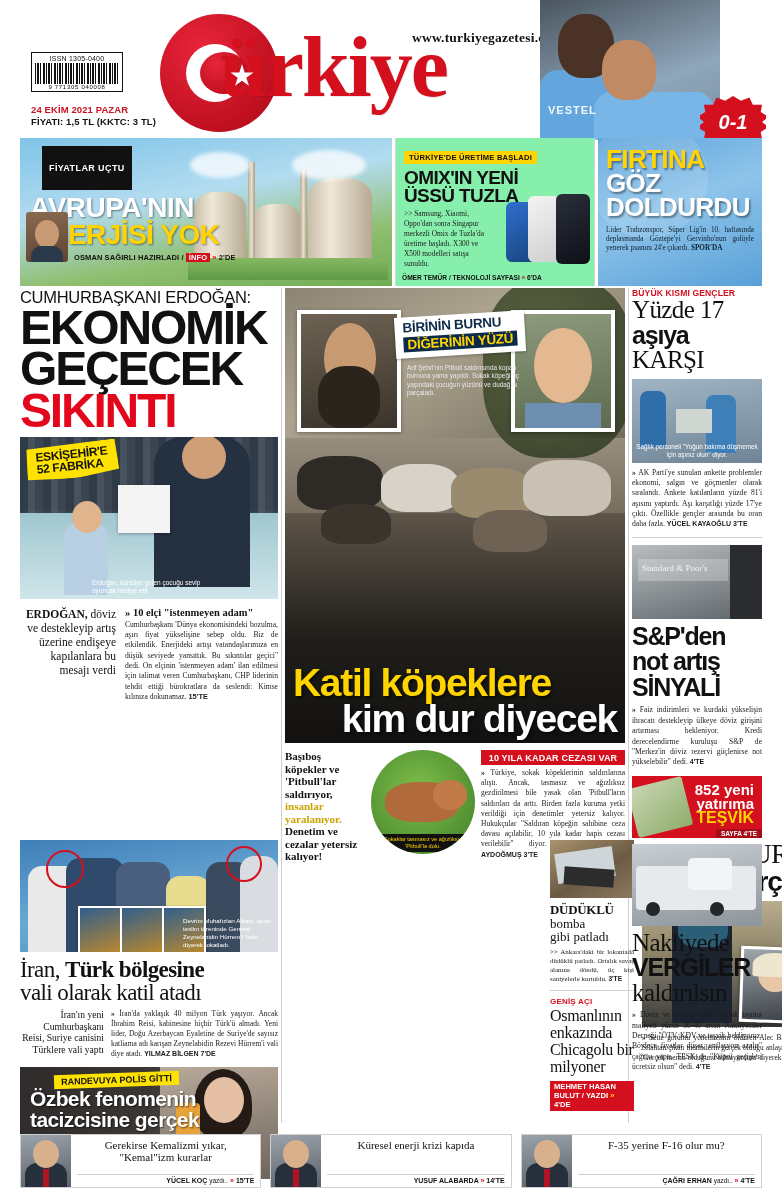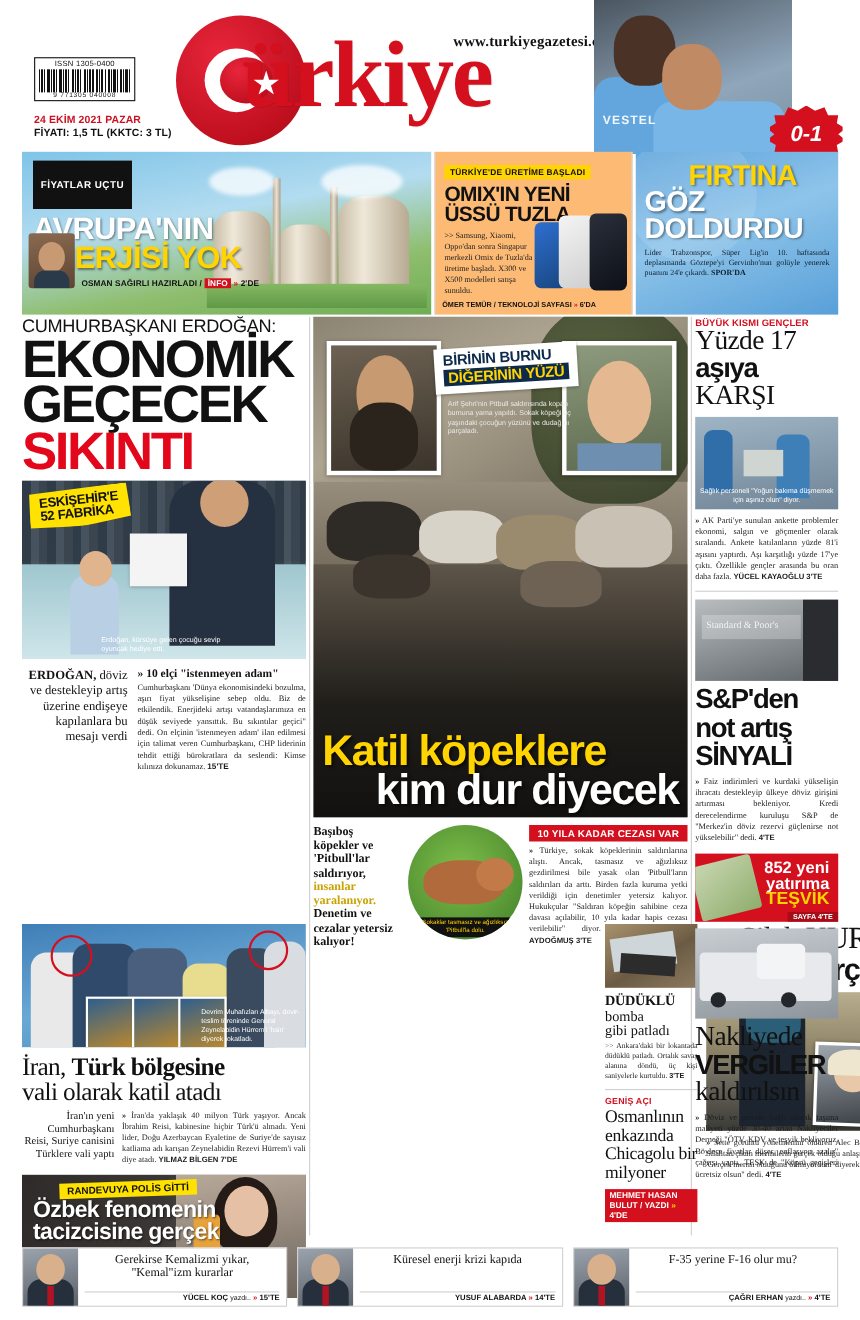--- a/index.html
+++ b/index.html
@@ -71,43 +71,43 @@
   
   .teaser-strip{ position:absolute; left:0; top:138px; width:782px; height:148px; display:flex; gap:3px; padding:0 20px; }
   .teaser{ position:relative; overflow:hidden; }
 
   .t-energy{ width:372px; background:linear-gradient(170deg,#7fc4e8 0%,#b3dcf0 40%,#8fbe6e 72%,#6fae55 100%); }
   .t-energy .towers{position:absolute;right:4px;top:12px;width:200px;height:130px;}
   .tower{position:absolute;bottom:14px;background:linear-gradient(90deg,#c9bda8,#efe8d9 35%,#b7aa93);border-radius:40% 40% 6% 6%/22% 22% 3% 3%;}
   .smoke{position:absolute;background:rgba(255,255,255,.75);border-radius:50%;filter:blur(2px);}
   .chimney{position:absolute;bottom:14px;width:7px;background:linear-gradient(90deg,#b9ac95,#e7e0d0,#a99c86);}
   .t-energy .ground{position:absolute;bottom:0;left:0;right:0;height:22px;background:linear-gradient(180deg,#86b862,#5f9a46);}
-  .kicker-black{display:inline-block;background:#111;color:#fff;font-size:9px;font-weight:bold;padding:17px 7px;letter-spacing:.4px;}
+  .kicker-black{display:inline-block;background:#111;color:#fff;font-size:9px;font-weight:bold;padding:17px 7px;letter-spacing:.4px;margin-left:12px;}
   .t-energy h2{font-size:28px;font-weight:bold;color:#fff;line-height:.96;letter-spacing:-.5px;text-shadow:1px 1px 2px rgba(0,0,0,.45);}
   .t-energy h2 .yellow{color:#ffd400;}
   .t-energy .summary{font-size:7.4px;line-height:1.35;color:#1c1c1c;width:186px;text-align:justify;font-family:"Liberation Serif",serif;}
   .t-energy .byline{font-size:7.5px;font-weight:bold;color:#111;letter-spacing:.1px;}
   .t-energy .byline .red{color:#d4101f;}
   .t-energy .byline .info{background:#d4101f;color:#fff;padding:0 3px;}
   .avatar-face{width:42px;height:50px;border-radius:3px;background:linear-gradient(170deg,#8a6a50,#5d4433);position:relative;overflow:hidden;flex:none;}
   .avatar-face:before{content:"";position:absolute;left:9px;top:8px;width:24px;height:28px;border-radius:50%;background:#c89a74;}
   .avatar-face:after{content:"";position:absolute;left:5px;bottom:0;width:32px;height:16px;border-radius:10px 10px 0 0;background:#2b3a4a;}
 
-  .t-omix{ width:180px; background:#fdba74; border-left:1px solid #d5d5d5; border-right:1px solid #d5d5d5;}
+  .t-omix{ width:200px; background:#86efac; border-left:1px solid #d5d5d5; border-right:1px solid #d5d5d5;}
   .kicker-yellow{display:inline-block;background:#ffd400;color:#111;font-size:7.6px;font-weight:bold;padding:2px 5px;letter-spacing:.2px;}
   .t-omix h2{font-size:19px;font-weight:bold;color:#111;line-height:.95;letter-spacing:-.6px;}
   .t-omix .summary{font-size:7.4px;line-height:1.35;color:#222;font-family:"Liberation Serif",serif;width:88px;}
   .t-omix .byline{font-size:6.6px;font-weight:bold;color:#111;}
   .t-omix .byline .red{color:#d4101f;}
   .phones{position:absolute;right:2px;top:56px;width:86px;height:72px;}
   .phone{position:absolute;border-radius:6px;}
 
   .t-storm{ flex:1; background:linear-gradient(160deg,#5ea4dc,#8ec4ea 45%,#58a0d8); }
   .t-storm h2{font-size:26px;font-weight:bold;line-height:.92;letter-spacing:-.6px;text-shadow:1.5px 1.5px 2px rgba(0,0,0,.4);}
-  .t-storm .l1{color:#ffd400;margin-left:40px;}
+  .t-storm .l1{color:#ffd400;}
   .t-storm .l2,.t-storm .l3{color:#fff;}
   .t-storm .summary{font-size:7.2px;line-height:1.3;color:#102030;font-family:"Liberation Serif",serif;text-align:justify;}
   .t-storm .summary b{font-weight:bold;}
 
   
   .main { position:absolute; left:20px; top:288px; width:742px; }
   .col-left { position:absolute; left:0; top:0; width:258px; }
   .col-mid  { position:absolute; left:265px; top:0; width:340px; }
   .col-right{ position:absolute; left:612px; top:0; width:130px; }
   .rule-v{position:absolute;top:0;width:1px;background:#cfcfcf;}

